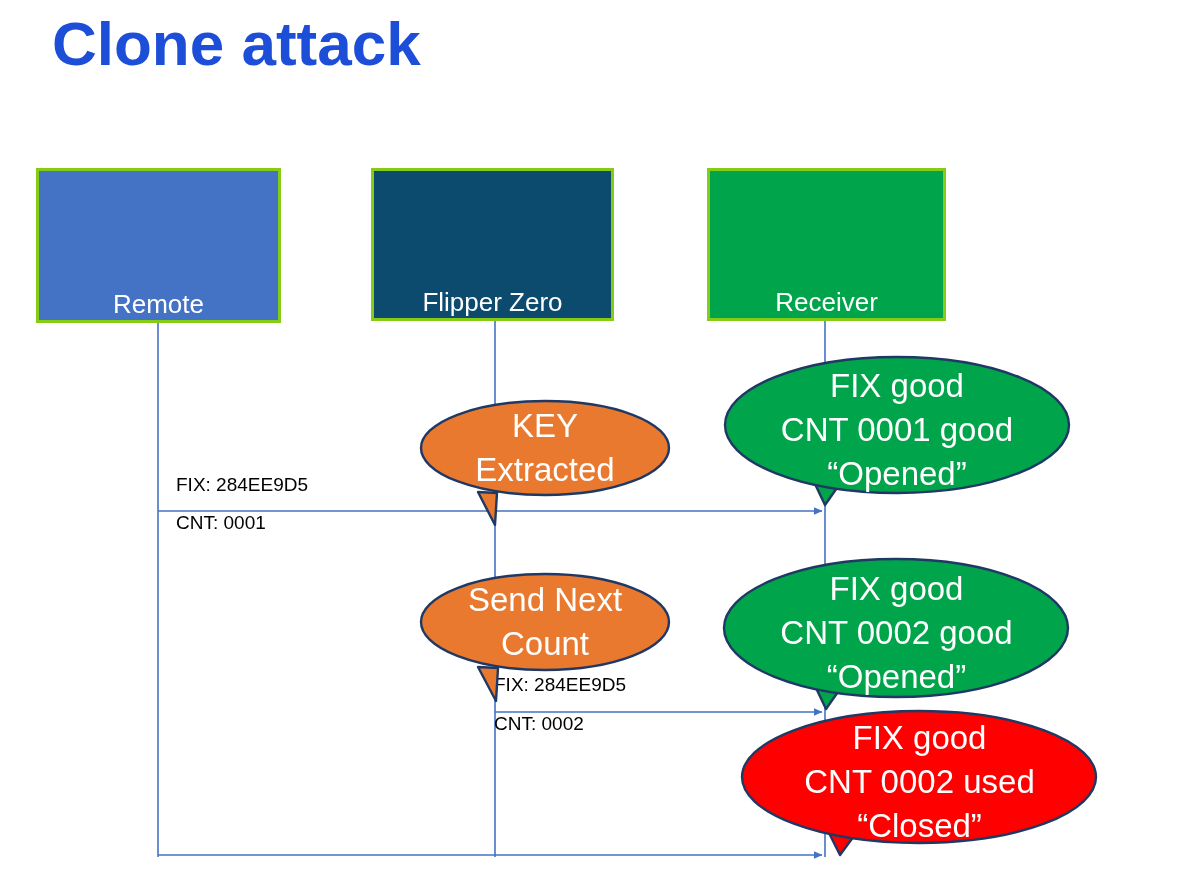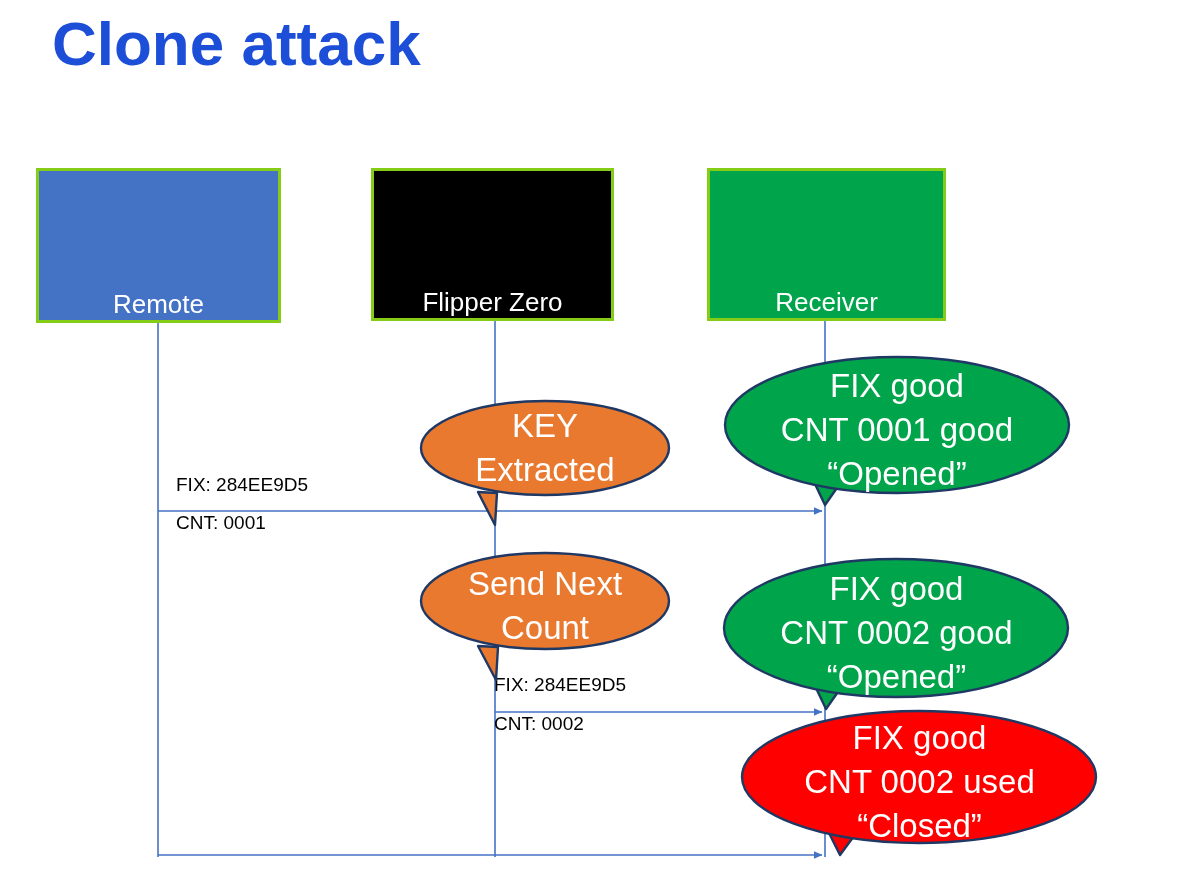--- a/index.html
+++ b/index.html
@@ -48,21 +48,21 @@
     justify-content: center;
   }
   .actor-label {
     color: #ffffff;
     font-size: 26px;
     font-weight: 400;
     text-align: center;
     line-height: 1.2;
   }
   #actor-0 { left: 36px;  top: 168px; width: 245px; height: 155px; background: #4472C4; }
-  #actor-1 { left: 371px; top: 168px; width: 243px; height: 153px; background: #000000; }
+  #actor-1 { left: 371px; top: 168px; width: 243px; height: 153px; background: #0c4a6e; }
   #actor-2 { left: 707px; top: 168px; width: 239px; height: 153px; background: #00A44B; }
   
   #actor-0 .actor-label { transform: translateY(0px); }
   #actor-1 .actor-label { transform: translateY(0px); }
   #actor-2 .actor-label { transform: translateY(0px); margin-top: 20px; }
 
   
   .msg-label {
     position: absolute;
     color: #000000;
@@ -88,21 +88,21 @@
     position: relative;
     z-index: 2;
     color: #ffffff;
     text-align: center;
     font-size: 33px;
     line-height: 1.34;
     padding: 0 14px;
     white-space: pre-line;
   }
   #callout-key       { left: 420px; top: 400px; width: 250px; height: 96px; }
-  #callout-send      { left: 420px; top: 552px; width: 250px; height: 98px; align-items: flex-end; }
+  #callout-send      { left: 420px; top: 573px; width: 250px; height: 98px; }
   #callout-ok1       { left: 723px; top: 355px; width: 348px; height: 150px; }
   #callout-ok2       { left: 722px; top: 557px; width: 349px; height: 152px; }
   #callout-bad       { left: 740px; top: 709px; width: 359px; height: 146px; }
 </style>
 </head>
 <body>
 
 <div id="slide">
 
   <svg class="layer" viewBox="0 0 1200 871" xmlns="http://www.w3.org/2000/svg">

